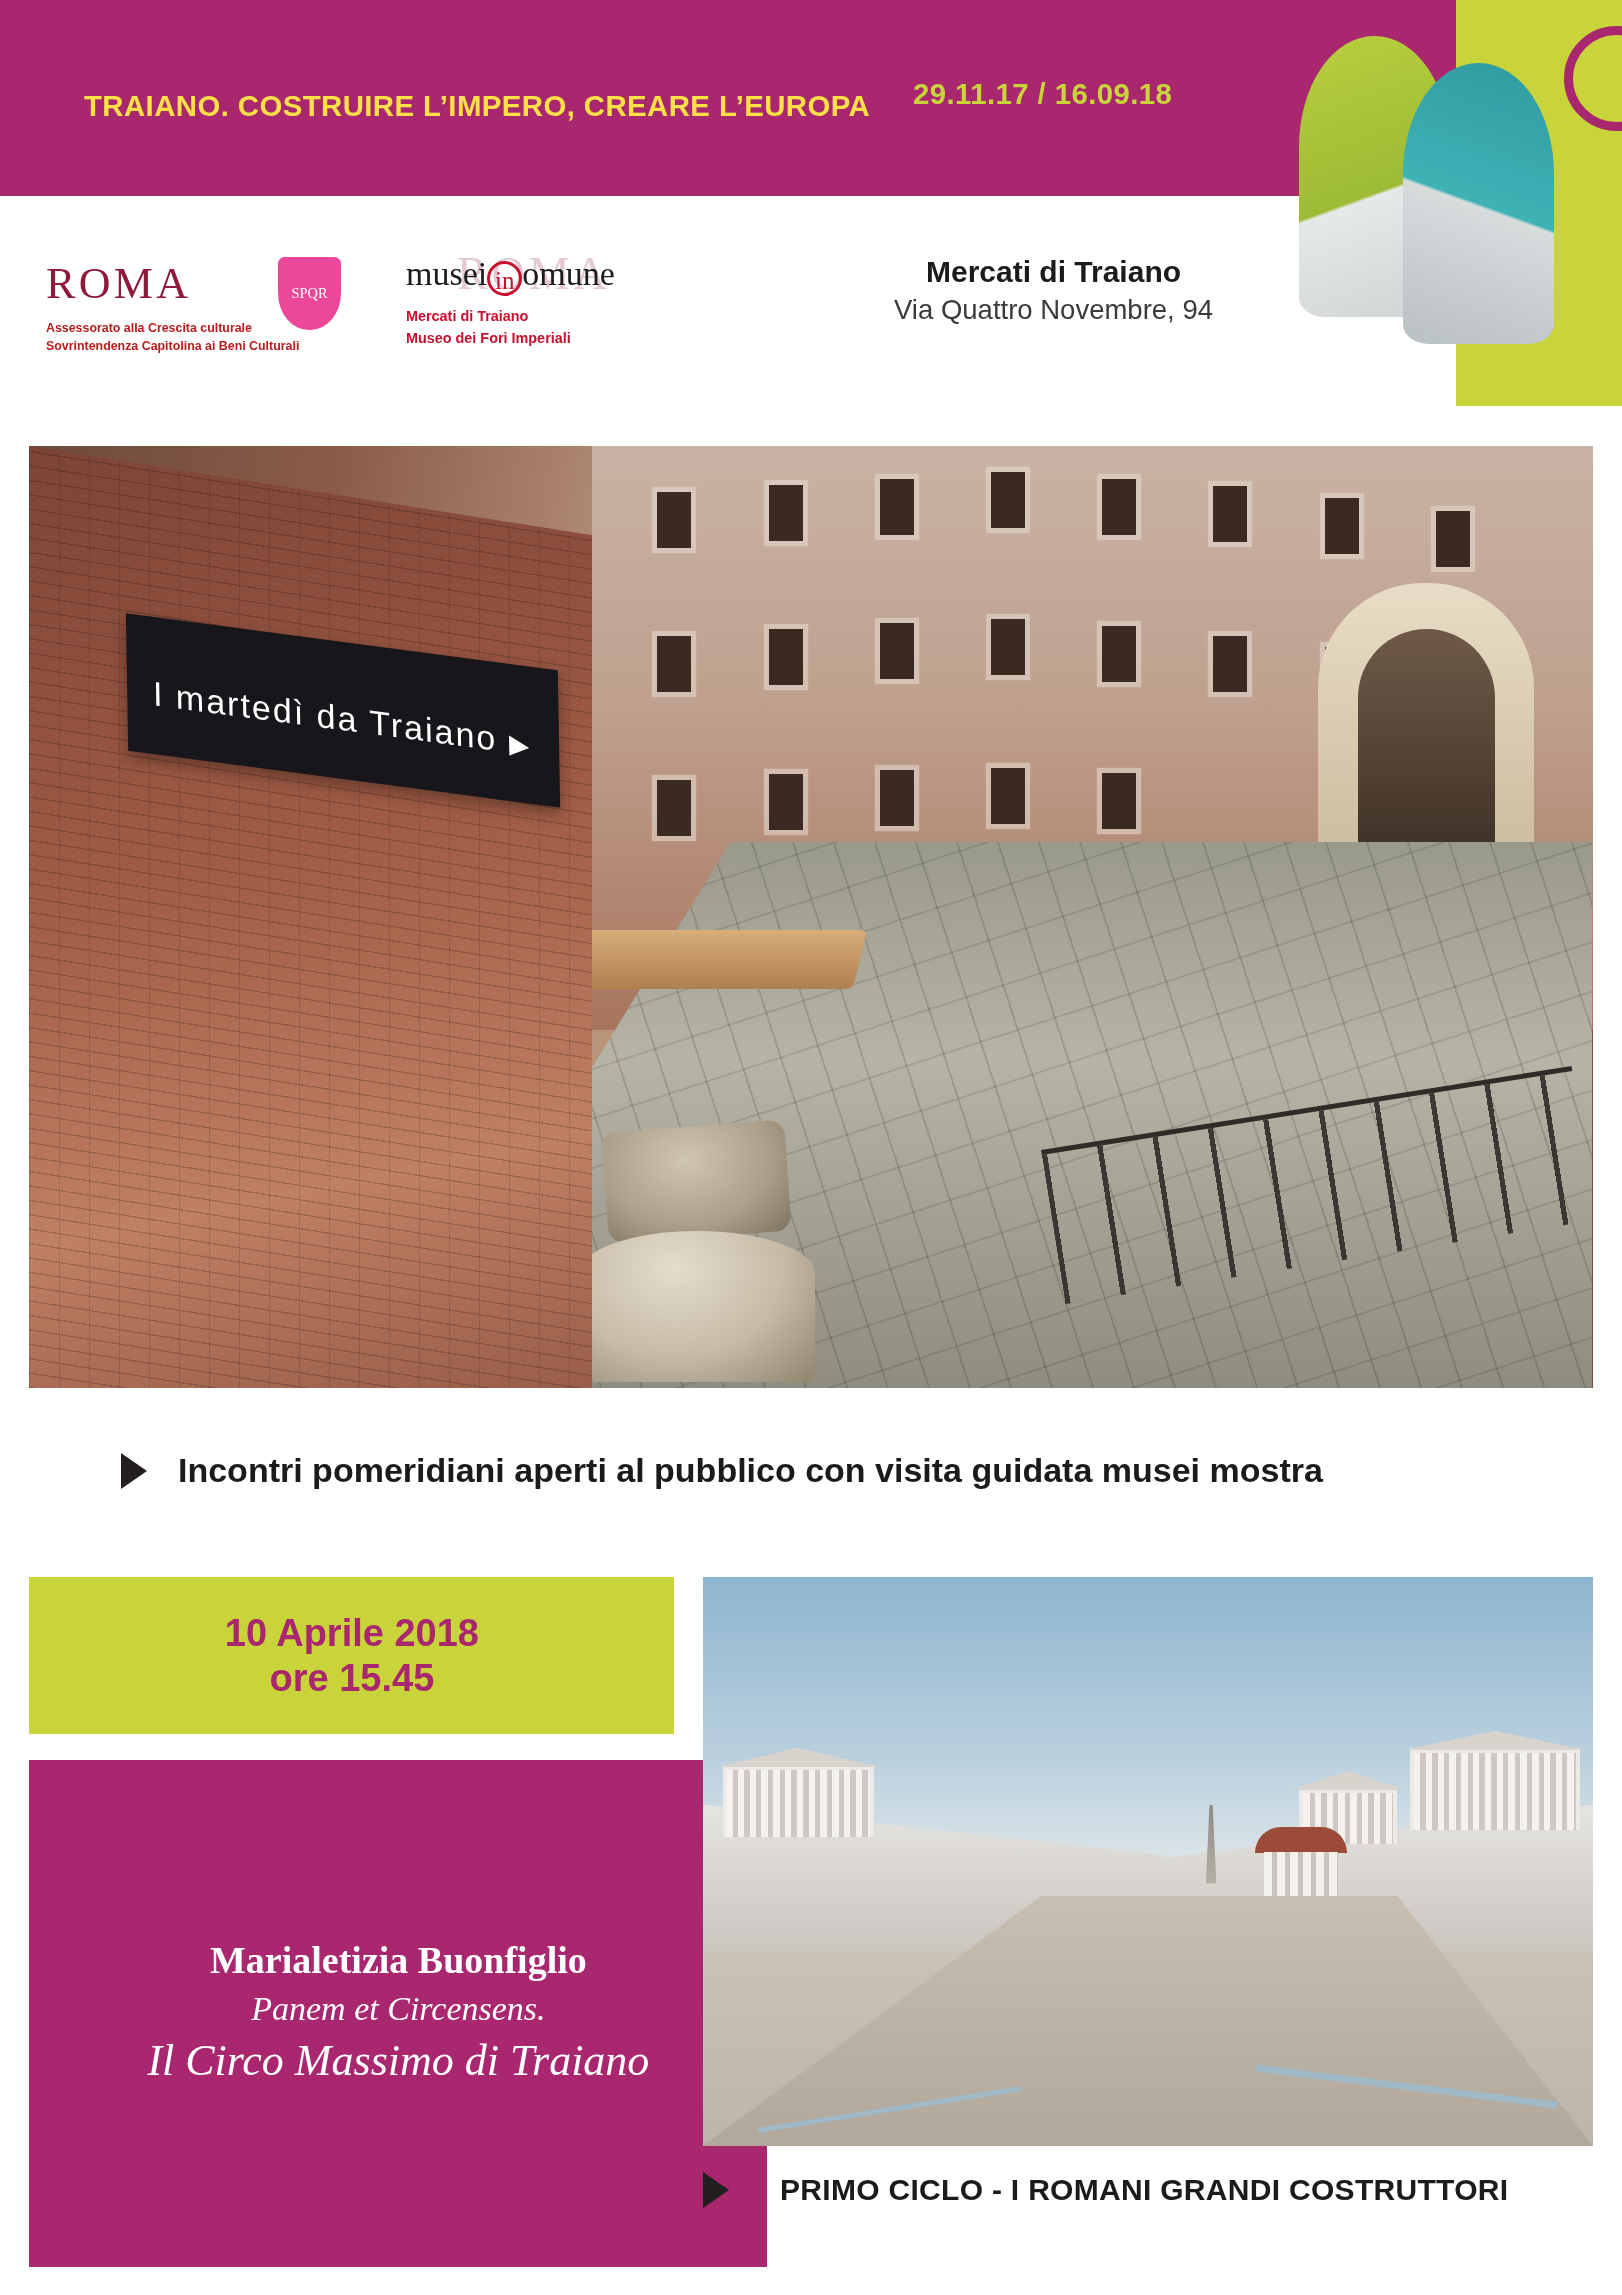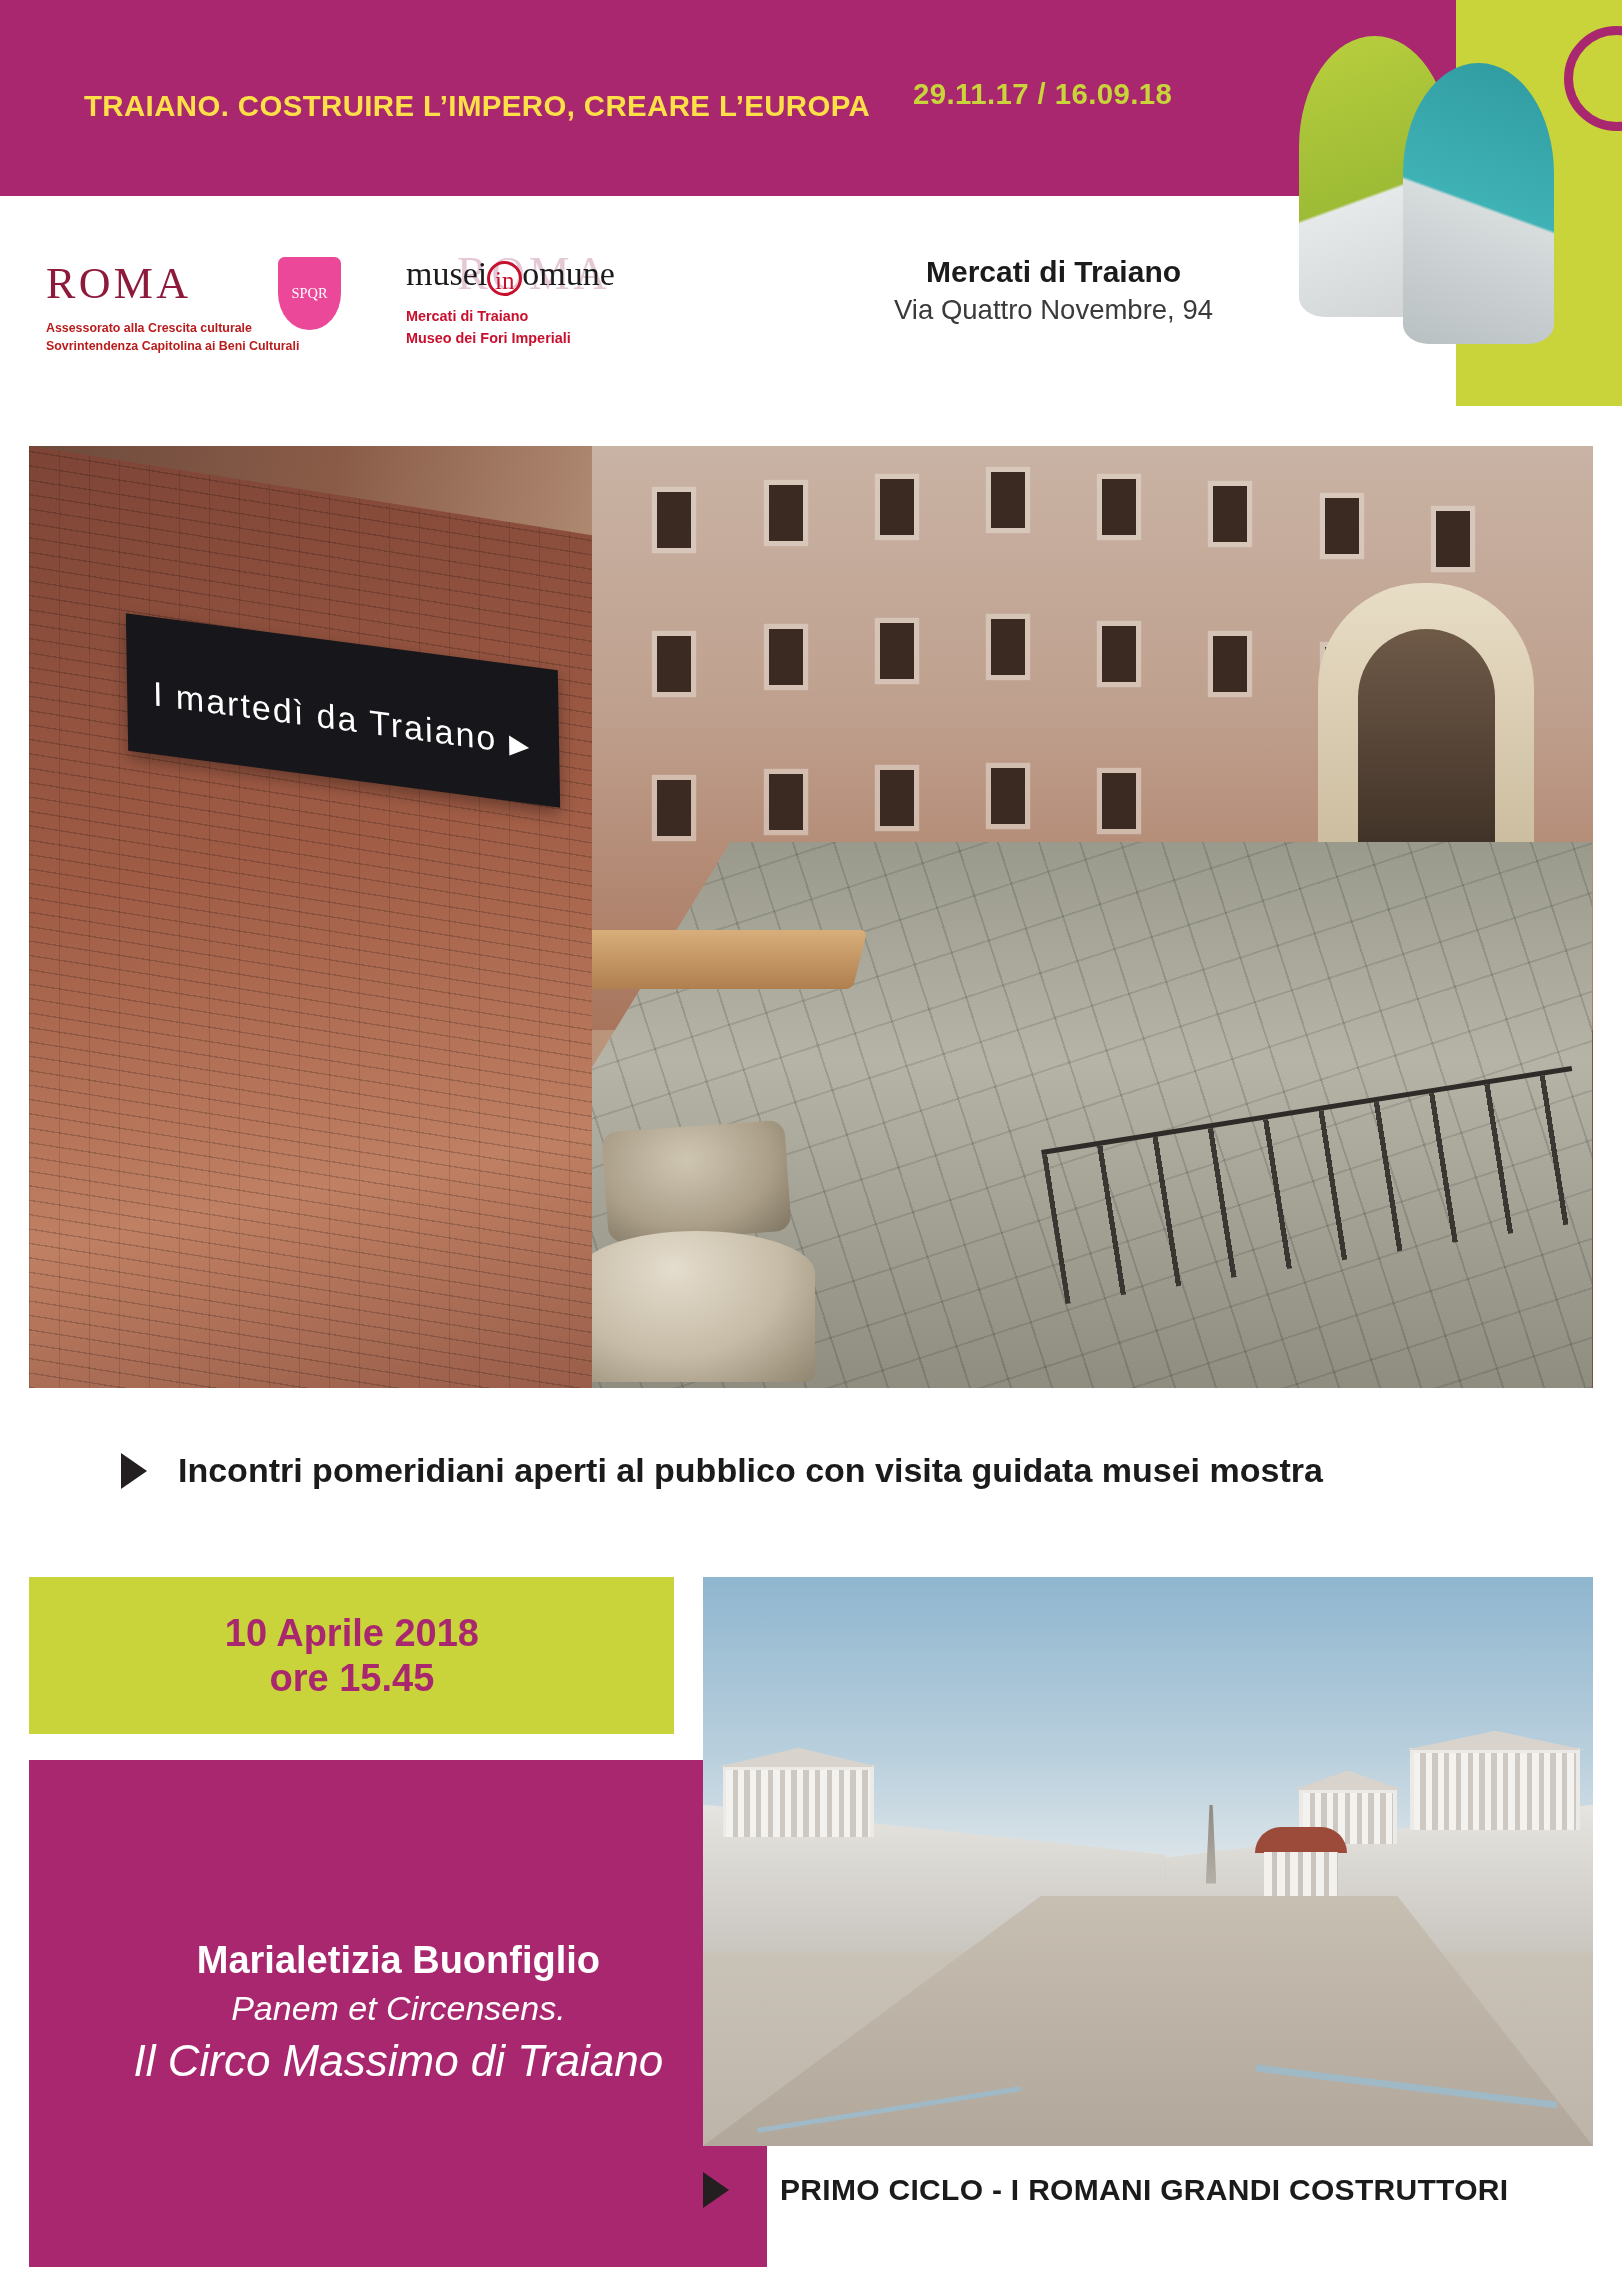--- a/index.html
+++ b/index.html
@@ -366,20 +366,21 @@
     left: 29.4px;
     top: 1760px;
     width: 738px;
     height: 507px;
     background: #a9276f;
     display: flex;
     flex-direction: column;
     align-items: center;
     justify-content: center;
     text-align: center;
+    font-family: Liberation Serif, serif;
   }
   .speaker-name {
     font-size: 38px;
     font-weight: bold;
     color: #ffffff;
     line-height: 1.3;
   }
   .speaker-title1 {
     margin-top: 0;
     font-size: 34px;

